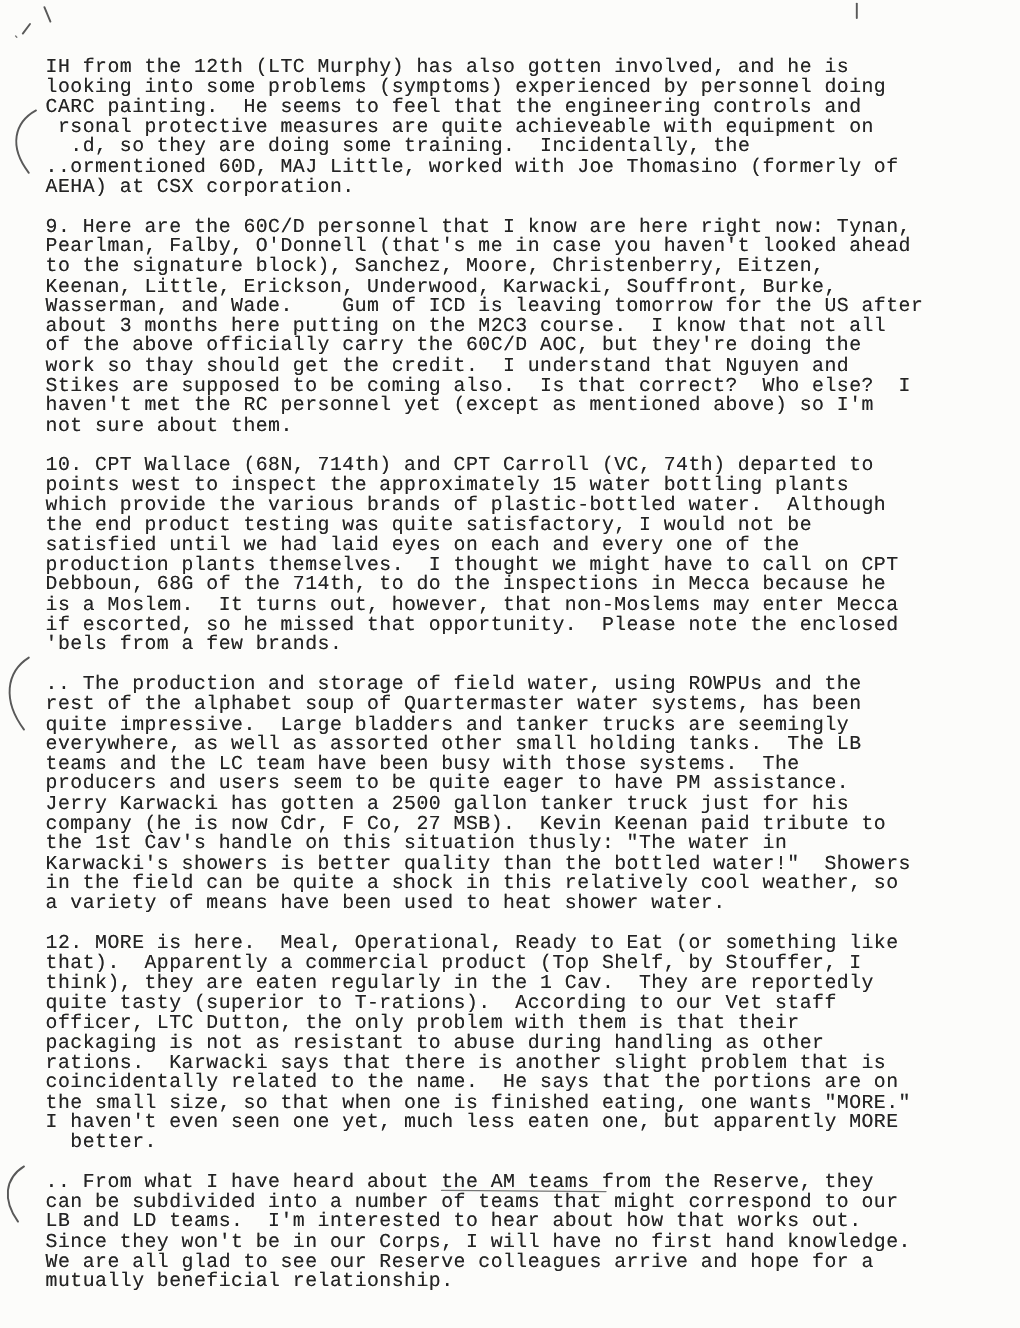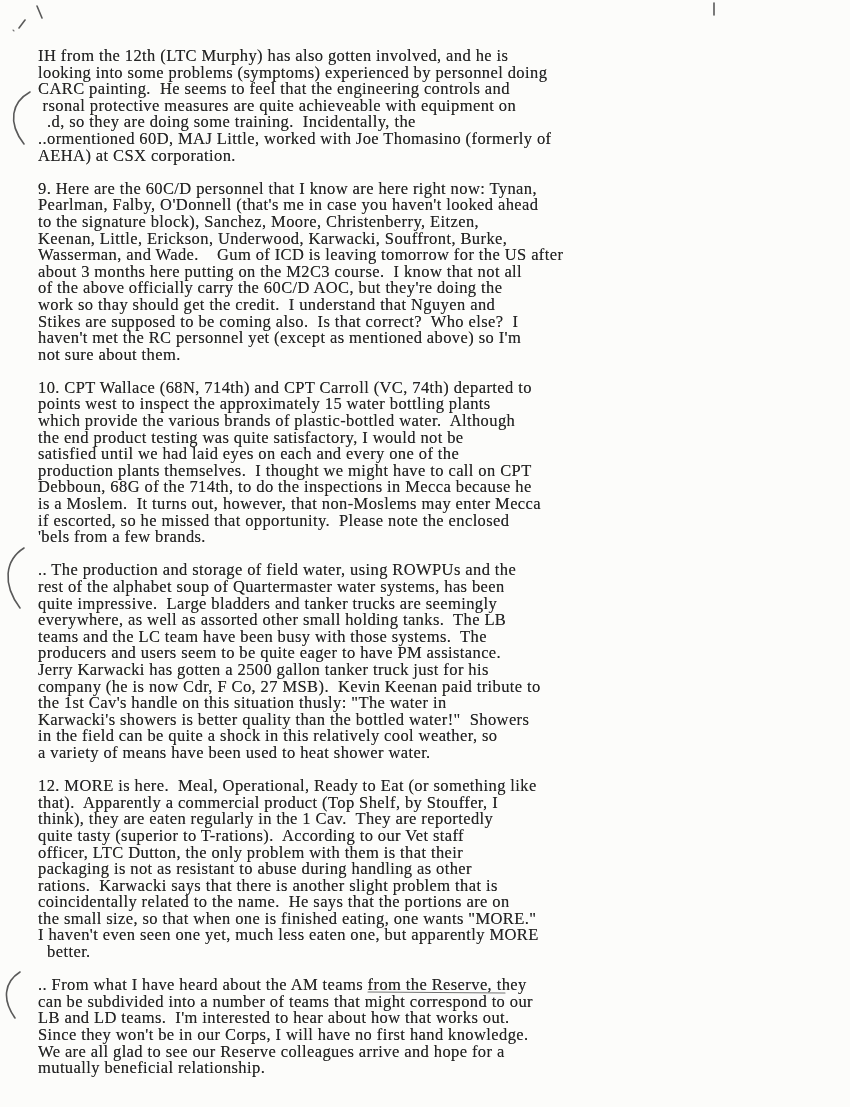--- a/index.html
+++ b/index.html
@@ -6,21 +6,21 @@
     margin: 0;
     padding: 0;
     background: #ffffff;
   }
   .page {
     position: relative;
     width: 850px;
     height: 1107px;
     background: #fcfcfa;
     overflow: hidden;
-    font-family: Liberation Serif, serif;
+    font-family: Liberation Mono, monospace;
     color: #242424;
   }
   .text-block {
     position: absolute;
     top: 48px;
     left: 38px;
     right: 50px;
   }
   .para {
     white-space: pre-wrap;

